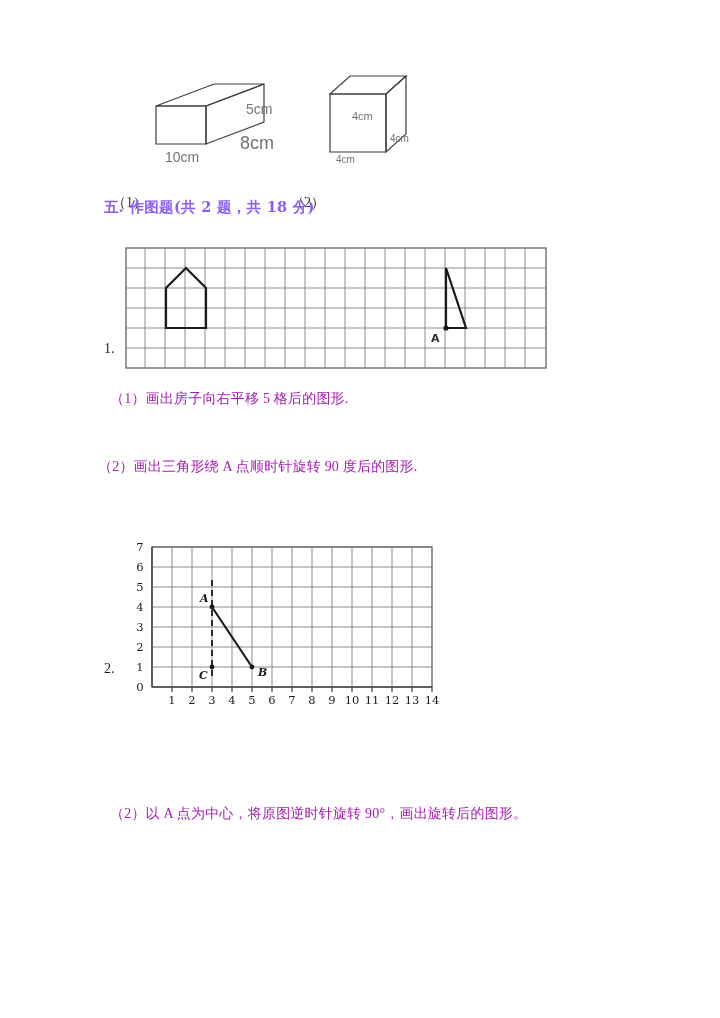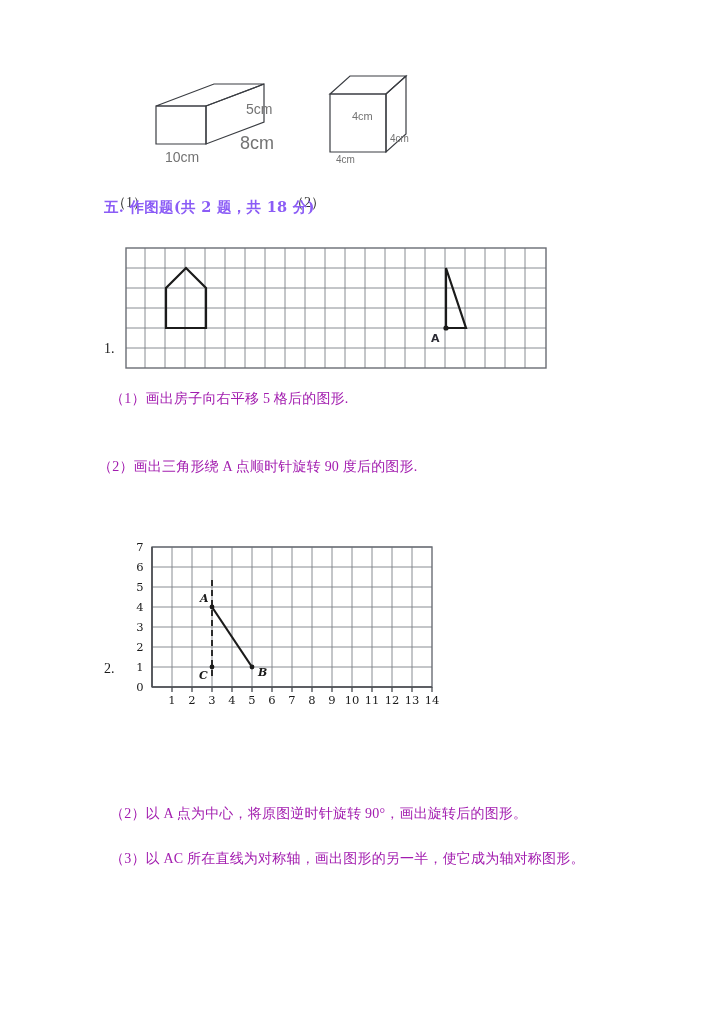--- a/index.html
+++ b/index.html
@@ -259,15 +259,14 @@
     <circle cx="84" cy="67" r="2.4" fill="#1b1b1b"></circle>
     <circle cx="124" cy="127" r="2.4" fill="#1b1b1b"></circle>
     <circle cx="84" cy="127" r="2.4" fill="#1b1b1b"></circle>
 
     <text class="pt-label" x="72" y="62">A</text>
     <text class="pt-label" x="130" y="136">B</text>
     <text class="pt-label" x="71" y="139">C</text>
   </svg>
 
   <div class="abs q-text" style="left:110px; top:785px;margin-top:20px;">（2）以 A 点为中心，将原图逆时针旋转 90°，画出旋转后的图形。</div>
-  <div class="abs q-text" style="left:110px; top:850px;">（3）以 AC 所在直线为对称轴，画出图形的另一半，使它成为轴对称图形。</div>
 
 </div>
 
 </body></html>

